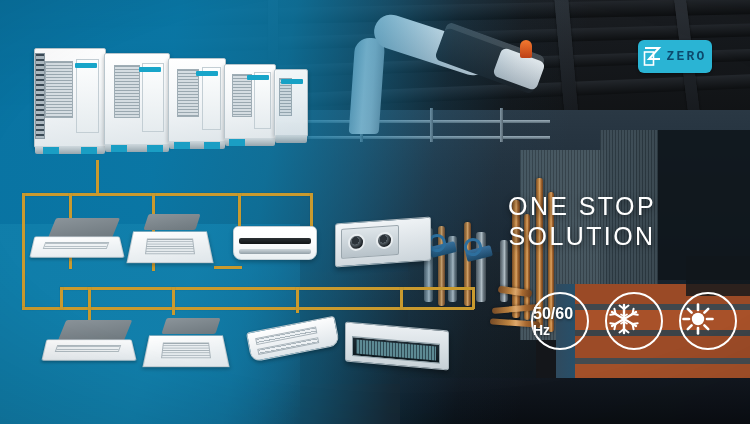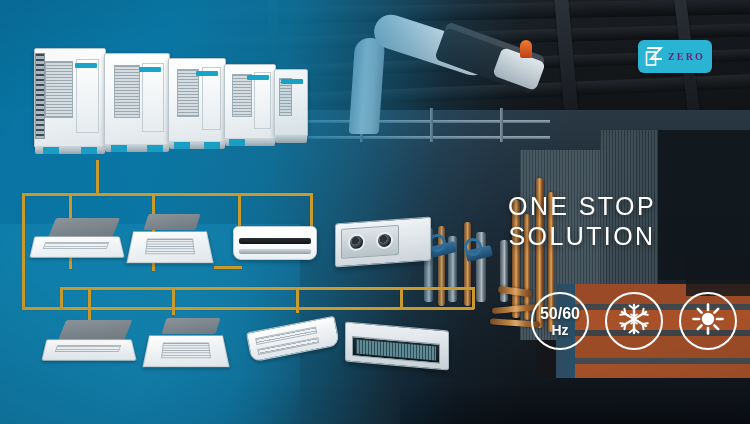--- a/index.html
+++ b/index.html
@@ -313,23 +313,23 @@
   .logo-box {
     position:absolute; left:638px; top:40px; width:74px; height:33px;
     background:#2ab4d4; border-radius:6px;
     display:flex; align-items:center; justify-content:center; gap:4px;
     box-shadow:0 1px 3px rgba(0,0,0,.45);
   }
   .logo-mark {
     width:19px; height:21px; position:relative; flex:0 0 auto;
   }
   .logo-text {
-    color:#701a75; font-size:10px; font-weight:bold;
+    color:#0c4a6e; font-size:13px; font-weight:bold;
     letter-spacing:2.2px; line-height:1;
-    font-family:Liberation Serif, serif;
+    font-family:Liberation Mono, monospace;
   }
 
   .headline {
     position:absolute; left:437px; top:130px; width:290px;
     text-align:center;
     color:#ffffff; font-weight:bold; font-size:41px; line-height:46px;
     letter-spacing:0.5px;
     text-shadow:0 2px 7px rgba(0,0,0,.55);
     font-family:"Liberation Sans", sans-serif;
   }
@@ -343,21 +343,21 @@
   }
 
   .badges {
     position:absolute; left:531px; top:292px; width:190px; height:58px;
     display:flex; align-items:center; gap:16px;
   }
   .badge {
     width:58px; height:58px; border-radius:50%;
     border:2.5px solid #ffffff;
     display:flex; flex-direction:column;
-    align-items:center; justify-content:center;
+    align-items:flex-start; justify-content:center;
     color:#ffffff; flex:0 0 auto;
     text-shadow:0 1px 3px rgba(0,0,0,.5);
   }
   .badge-l1 { font-size:16px; font-weight:bold; line-height:17px; }
   .badge-l2 { font-size:14px; font-weight:bold; line-height:16px; }
 
   .website {
     position:absolute; left:560px; top:358px; width:186px;
     text-align:center;
     color:#ffffff; font-size:17px; letter-spacing:.2px;

